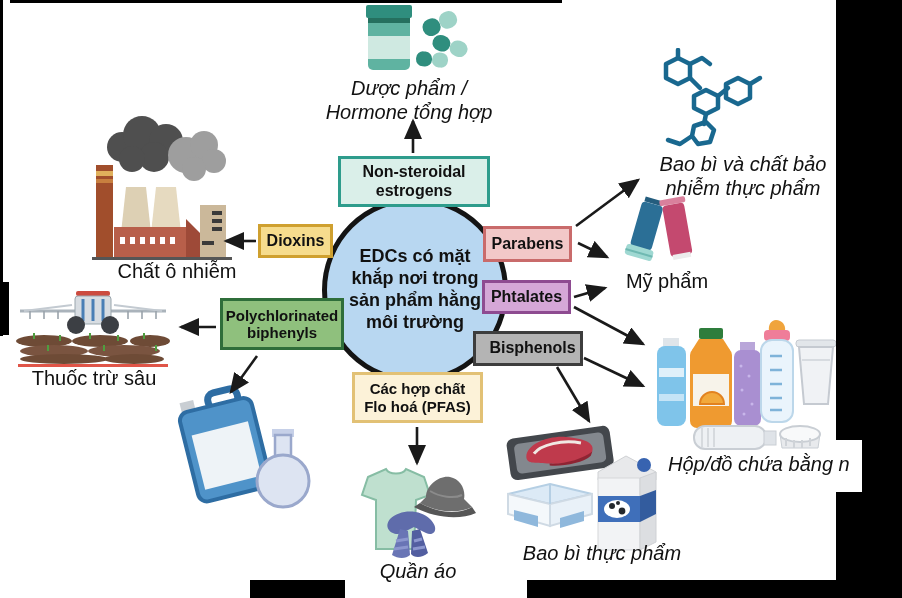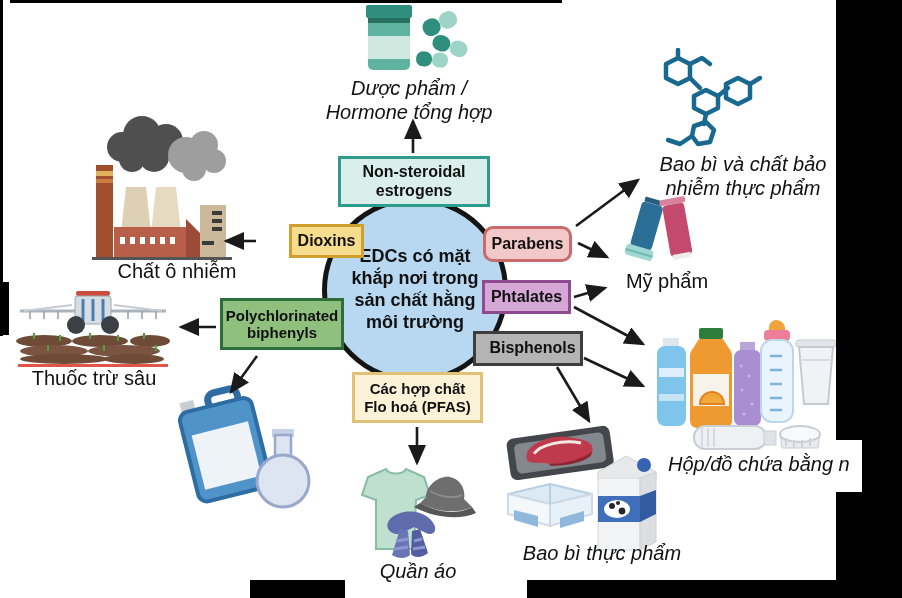--- a/index.html
+++ b/index.html
@@ -44,34 +44,34 @@
       <line x1="574" y1="297" x2="605" y2="288" marker-end="url(#ah)"></line>
       <line x1="574" y1="307" x2="643" y2="344" marker-end="url(#ah)"></line>
       <line x1="584" y1="358" x2="643" y2="386" marker-end="url(#ah)"></line>
       <line x1="557" y1="367" x2="589" y2="421" marker-end="url(#ah)"></line>
     </g>
   </svg>
 
   <div class="abs center-circle" style="background-color: rgb(184, 215, 241); border-color: rgb(20, 20, 20);">
     <span>EDCs có mặt</span>
     <span>khắp nơi trong</span>
-    <span>sản chất hằng</span>
+    <span>sản phẩm hằng</span>
     <span>môi trường</span>
   </div>
 
   <div class="abs box" style="left: 338px; top: 156px; width: 152px; height: 51px; background-color: rgb(218, 239, 233); border-color: rgb(46, 156, 140);">
     <span>Non-steroidal</span>
     <span>estrogens</span>
   </div>
 
-  <div class="abs box" style="left: 258px; top: 224px; width: 75px; height: 34px; background-color: rgb(246, 220, 141); border-color: rgb(207, 160, 47); margin-left: 31px;">
+  <div class="abs box" style="left: 258px; top: 224px; width: 75px; height: 34px; background-color: rgb(246, 220, 141); border-color: rgb(207, 160, 47);">
     <span>Dioxins</span>
   </div>
 
-  <div class="abs box" style="left: 483px; top: 226px; width: 89px; height: 36px; background-color: rgb(242, 200, 200); border-color: rgb(201, 107, 107); border-radius: 10px;">
+  <div class="abs box" style="left: 483px; top: 226px; width: 89px; height: 36px; background-color: rgb(242, 200, 200); border-color: rgb(201, 107, 107);">
     <span>Parabens</span>
   </div>
 
   <div class="abs box" style="left: 482px; top: 280px; width: 89px; height: 34px; background-color: rgb(213, 167, 215); border-color: rgb(142, 75, 145);">
     <span>Phtalates</span>
   </div>
 
   <div class="abs box" style="left: 473px; top: 331px; width: 110px; height: 35px; background-color: rgb(180, 180, 180); border-color: rgb(61, 61, 61); padding-left: 9px;">
     <span>Bisphenols</span>
   </div>

